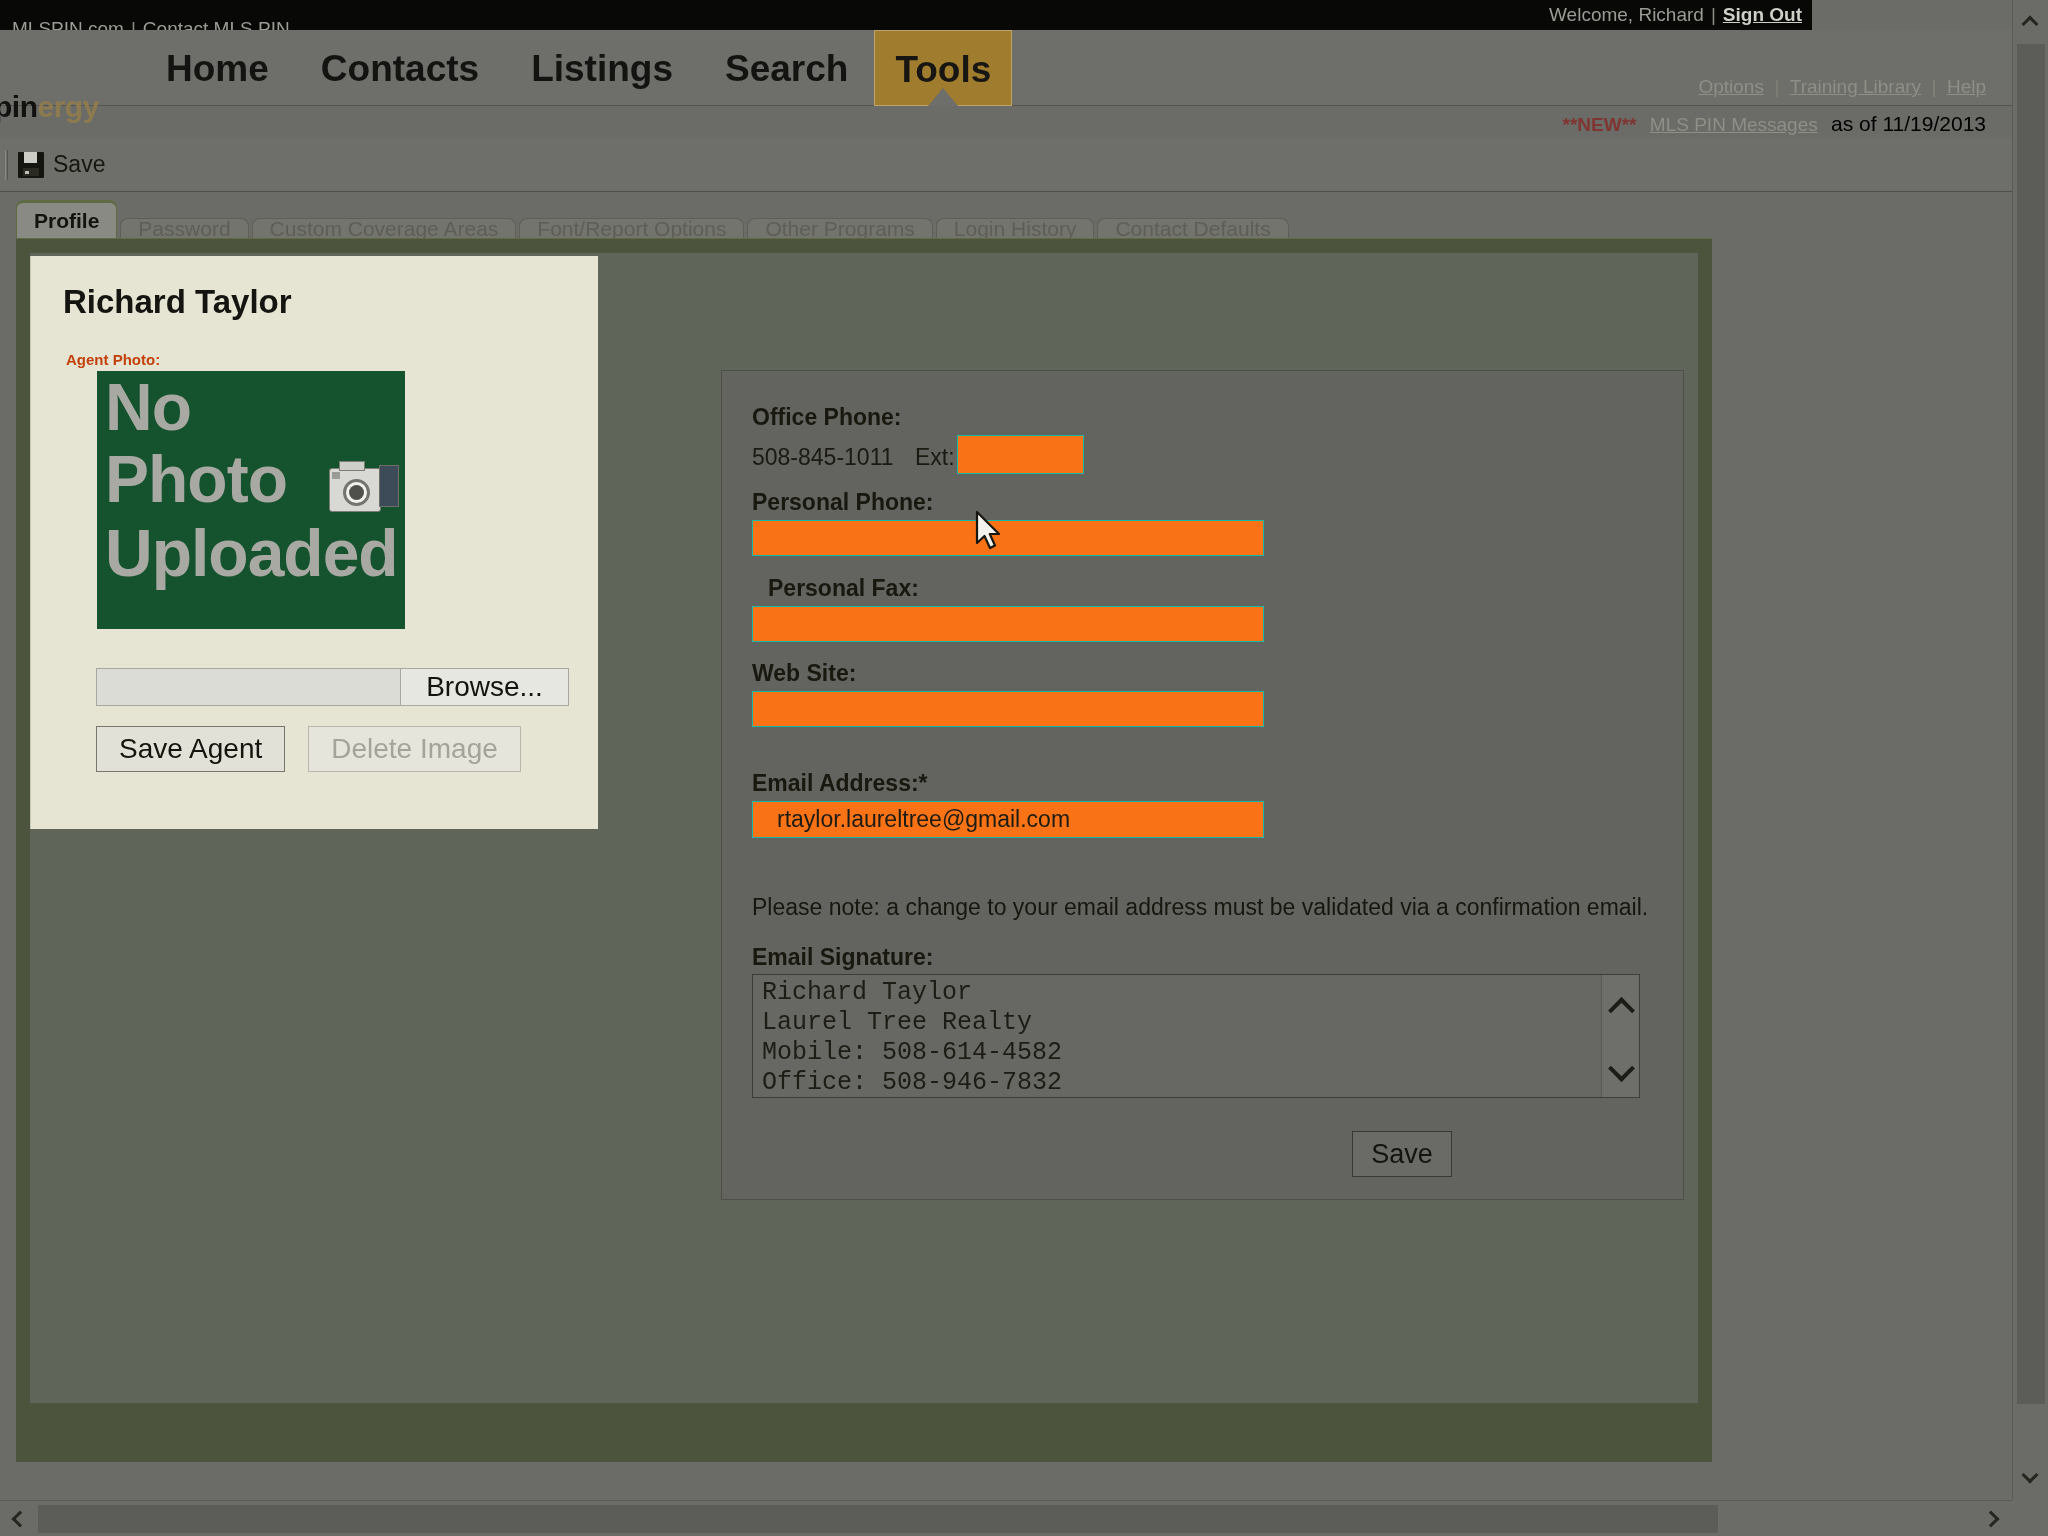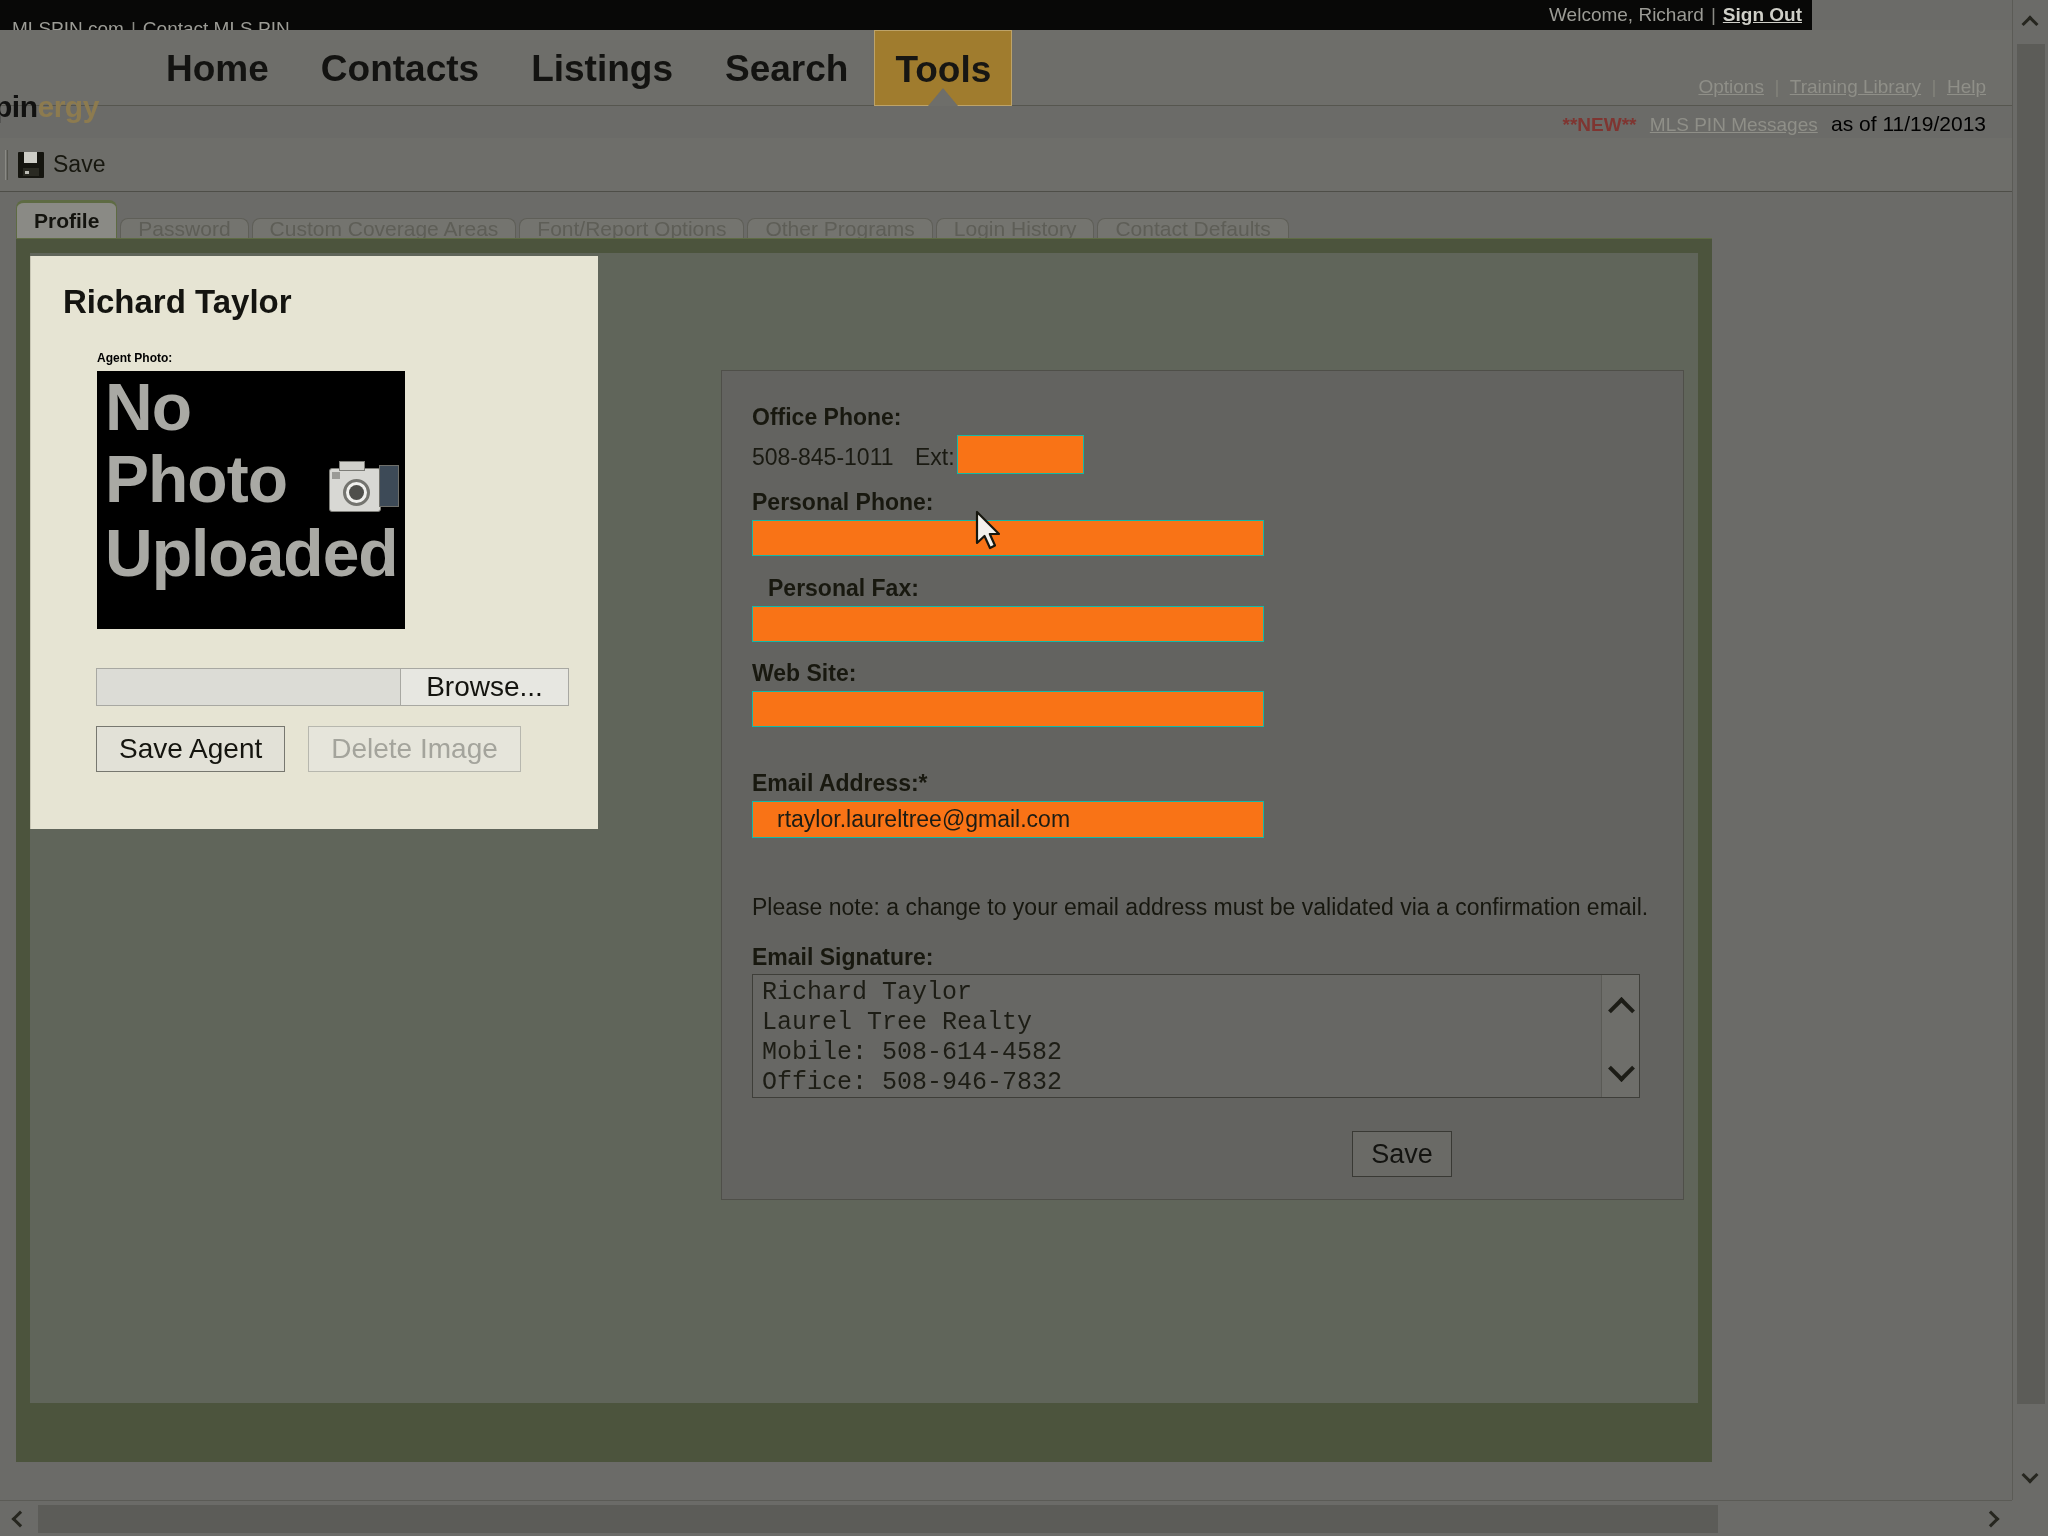--- a/index.html
+++ b/index.html
@@ -171,26 +171,26 @@
     width: 568px; height: 573px;
     background: #e6e4d3;
     border-left: 1px solid #c9c7b6;
   }
   .agent-name {
     position: absolute; left: 32px; top: 27px;
     font-size: 33px; font-weight: bold; color: #141410;
   }
   .agent-photo-label {
     position: absolute; left: 35px; top: 95px;
-    font-size: 12px; color: #000000; font-weight: 600; margin-left: 31px;
+    font-size: 15px; color: #c2410c; font-weight: 600;
   }
   .photo-box {
     position: absolute; left: 66px; top: 115px;
     width: 308px; height: 258px;
-    background: #000000;
+    background: #14532d;
     overflow: hidden;
   }
   .photo-line {
     color: #a9a9a4; font-weight: bold; line-height: 0.93;
     font-family: "Liberation Sans", sans-serif;
     letter-spacing: -1px;
   }
   .pl1 { position: absolute; left: 8px; top: 6px; font-size: 66px; }
   .pl2 { position: absolute; left: 8px; top: 78px; font-size: 66px; }
   .pl3 { position: absolute; left: 8px; top: 152px; font-size: 66px; }

